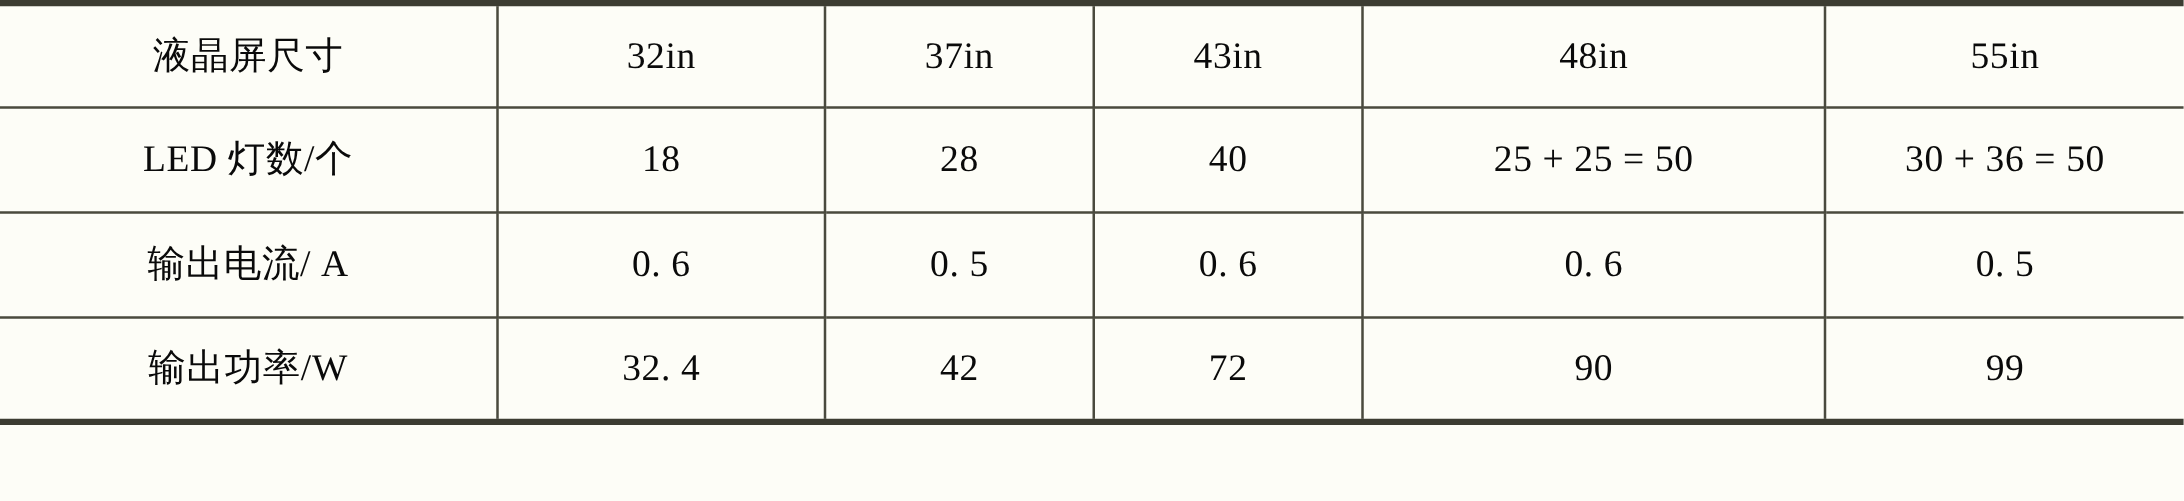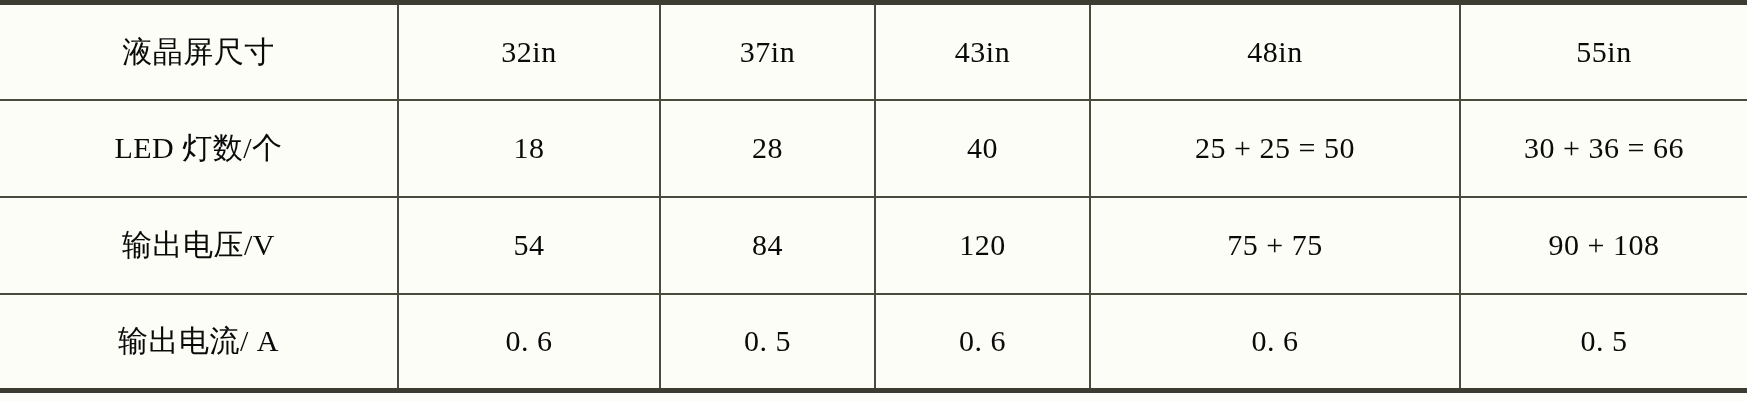--- a/index.html
+++ b/index.html
@@ -18,21 +18,21 @@
   .spec-table-wrap {
     width: 1747px;
     height: 401px;
     background: #fdfdf7;
     box-sizing: border-box;
     position: relative;
   }
 
   table.spec-table {
     width: 1747px;
-    height: 393px;
+    height: 340px;
     border-collapse: collapse;
     table-layout: fixed;
     background: #fdfdf7;
     border-top: 5px solid #3c3c32;
     border-bottom: 5px solid #3c3c32;
     box-sizing: border-box;
   }
 
   table.spec-table tr {
     height: 65px;
@@ -96,36 +96,36 @@
         <td class="col-c5">55in</td>
       </tr>
 
 
       <tr>
         <td class="row-label">LED 灯数/个</td>
         <td class="col-c1">18</td>
         <td class="col-c2">28</td>
         <td class="col-c3">40</td>
         <td class="col-c4">25 + 25 = 50</td>
-        <td class="col-c5">30 + 36 = 66</td>
+        <td class="col-c5">30 + 36 = 50</td>
       </tr>
 
-      <tr>
-        <td class="row-label">输出电压/V</td>
-        <td class="col-c1">54</td>
-        <td class="col-c2">84</td>
-        <td class="col-c3">120</td>
-        <td class="col-c4">75 + 75</td>
-        <td class="col-c5">90 + 108</td>
-      </tr>
 
       <tr>
         <td class="row-label">输出电流/ A</td>
         <td class="col-c1">0. 6</td>
         <td class="col-c2">0. 5</td>
         <td class="col-c3">0. 6</td>
         <td class="col-c4">0. 6</td>
         <td class="col-c5">0. 5</td>
       </tr>
 
+      <tr>
+        <td class="row-label">输出功率/W</td>
+        <td class="col-c1">32. 4</td>
+        <td class="col-c2">42</td>
+        <td class="col-c3">72</td>
+        <td class="col-c4">90</td>
+        <td class="col-c5">99</td>
+      </tr>
     </tbody>
   </table>
 </div>
 
 </body></html>

